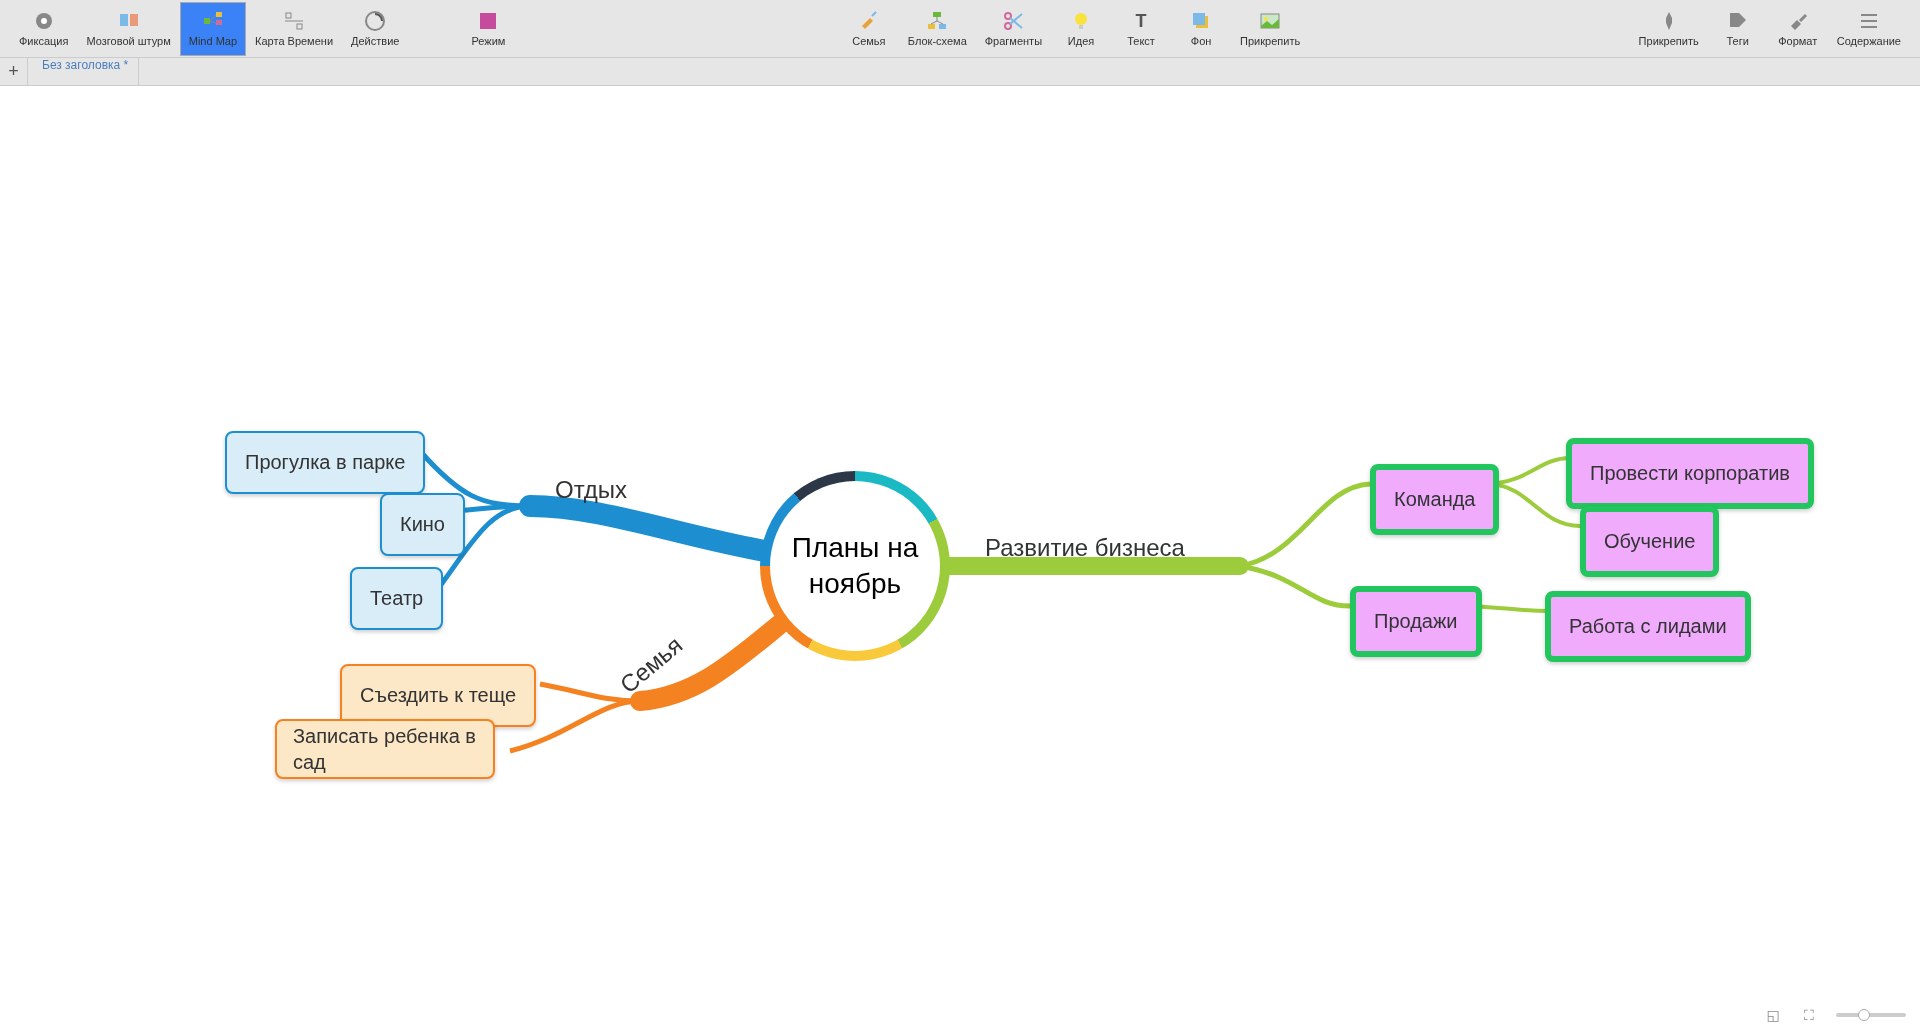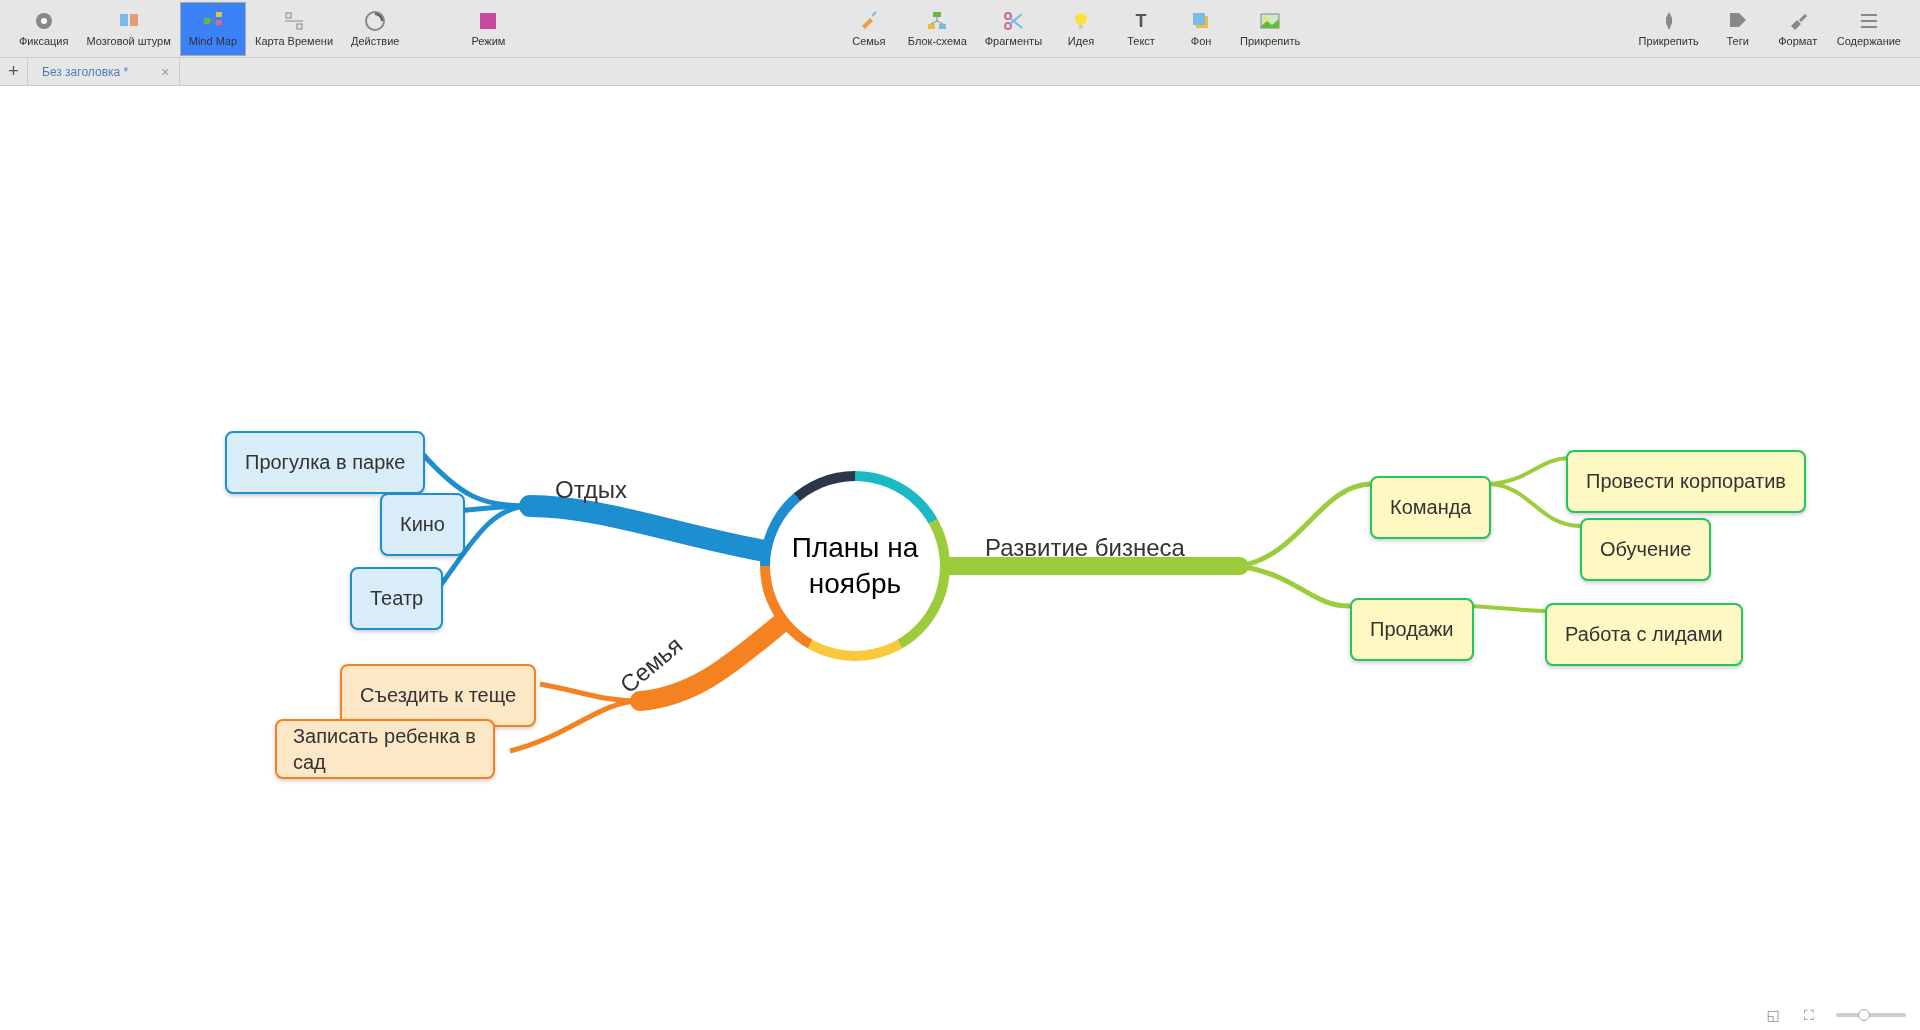--- a/index.html
+++ b/index.html
@@ -9,32 +9,32 @@
   .toolbar { display:flex; justify-content:space-between; align-items:center; height:58px; background:#e6e6e6; border-bottom:1px solid #ccc; padding:0 10px; }
   .toolbar-group { display:flex; align-items:center; gap:0; }
   .tool-btn { display:flex; flex-direction:column; align-items:center; justify-content:center; min-width:60px; height:54px; padding:2px 8px; cursor:pointer; border:1px solid transparent; }
   .tool-btn.active { background:#3b82f6; border:1px solid #aaa; }
   .tool-btn .icon-box { width:22px; height:22px; margin-bottom:3px; display:flex; align-items:center; justify-content:center; }
   .tool-btn .label { font-size:11px; color:#333; white-space:nowrap; }
 
   
   .tabbar { display:flex; align-items:center; height:28px; background:#e6e6e6; border-bottom:1px solid #ccc; }
   .add-tab { width:28px; height:28px; display:flex; align-items:center; justify-content:center; font-size:18px; color:#555; cursor:pointer; border-right:1px solid #ccc; }
-  .tab { display:flex; align-items:center; gap:33px; height:100%; padding:0 10px 0 14px; border-right:1px solid #ccc; background:#e6e6e6; cursor:pointer; }
+  .tab { display:flex; align-items:center; gap:16px; height:100%; padding:0 10px 0 14px; border-right:1px solid #ccc; background:#e6e6e6; cursor:pointer;flex-direction:column; }
   .tab .tab-title { font-size:12px; color:#4a7fbf; }
   .tab .close { color:#999; font-size:14px; }
 
   
   .canvas { position:absolute; top:86px; left:0; right:0; bottom:0; background:#fff; }
   .svg-layer { position:absolute; top:0; left:0; width:100%; height:100%; pointer-events:none; }
 
   .node { position:absolute; border-radius:8px; font-size:20px; color:#333; display:flex; align-items:center; justify-content:center; padding:18px 18px; box-shadow:0 2px 4px rgba(0,0,0,0.2); }
   .node.blue { background:#d9edf9; border:2px solid #1d8fd0; }
   .node.orange { background:#fce7c6; border:2px solid #f58220; }
-  .node.green { background:#fef9c3; border:2px solid #22c55e;margin-top:12px; }
+  .node.green { background:#f0abfc; border:6px solid #22c55e; }
   .node.wide { text-align:left; justify-content:flex-start; max-width:220px; line-height:1.3; padding:2px 16px; }
 
   .branch-label { position:absolute; font-size:24px; color:#333; }
 
   
   .center-wrap { position:absolute; width:190px; height:190px; border-radius:50%; }
   .center-inner { position:absolute; top:10px; left:10px; right:10px; bottom:10px; background:#fff; border-radius:50%; display:flex; align-items:center; justify-content:center; text-align:center; font-size:28px; line-height:1.3; }
 
   
   .statusbar { position:absolute; bottom:6px; right:14px; display:flex; align-items:center; gap:18px; }

